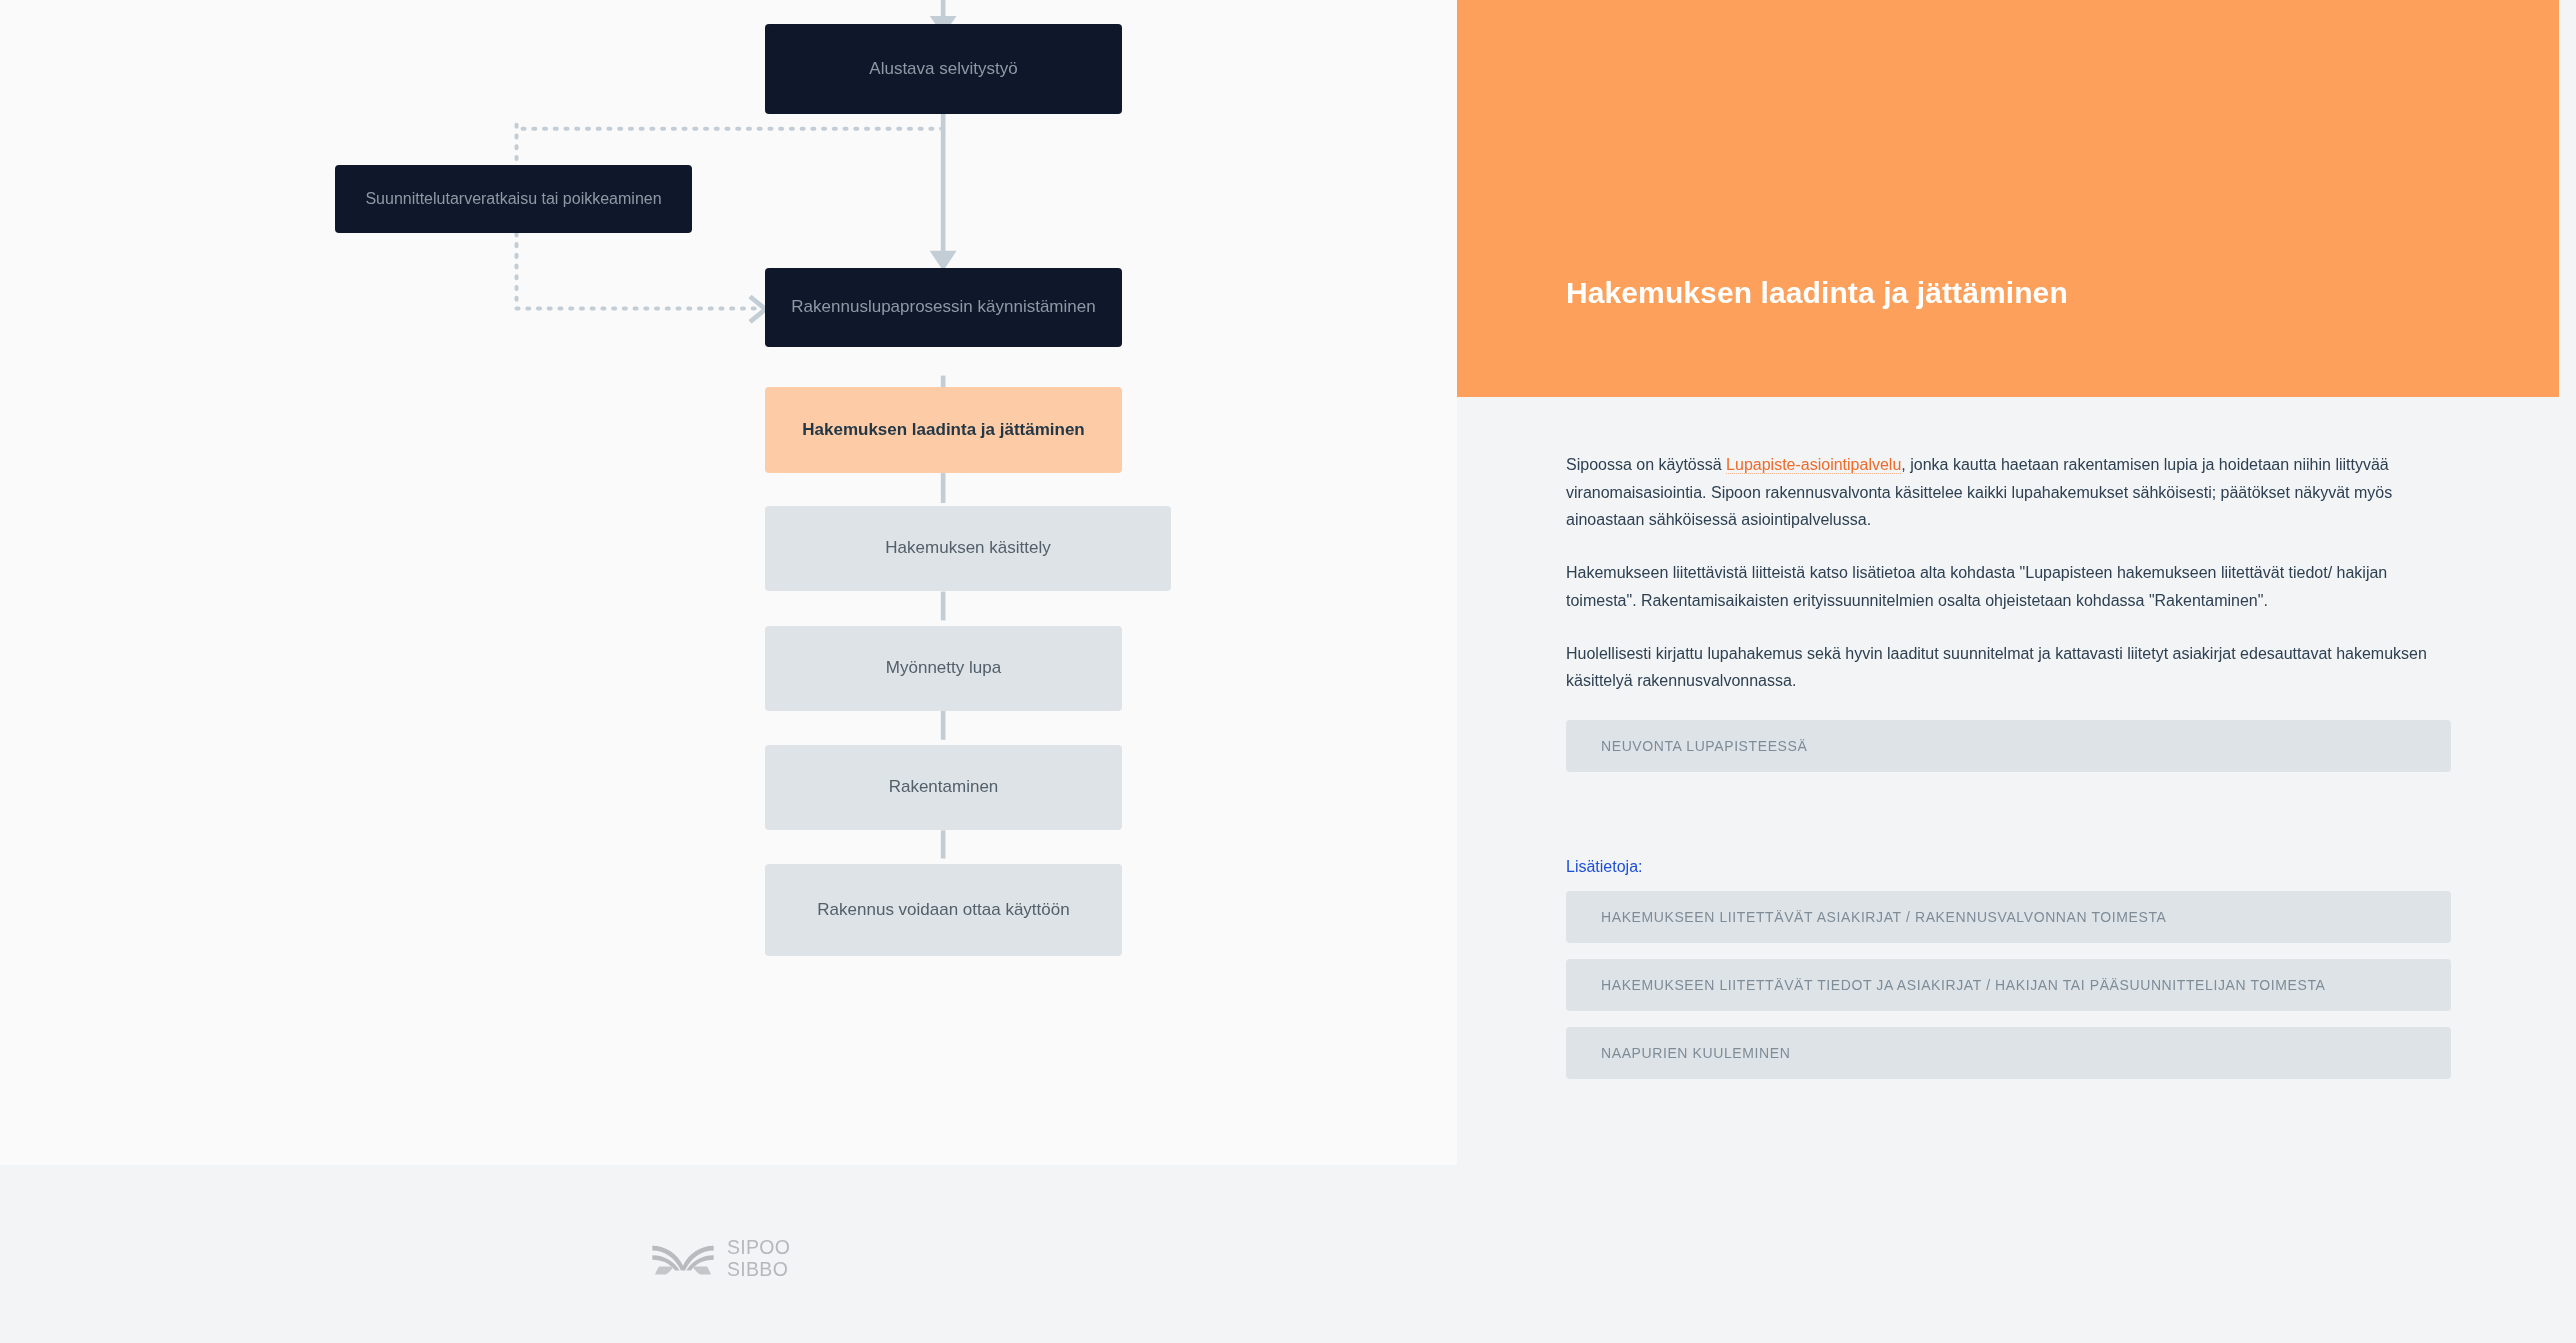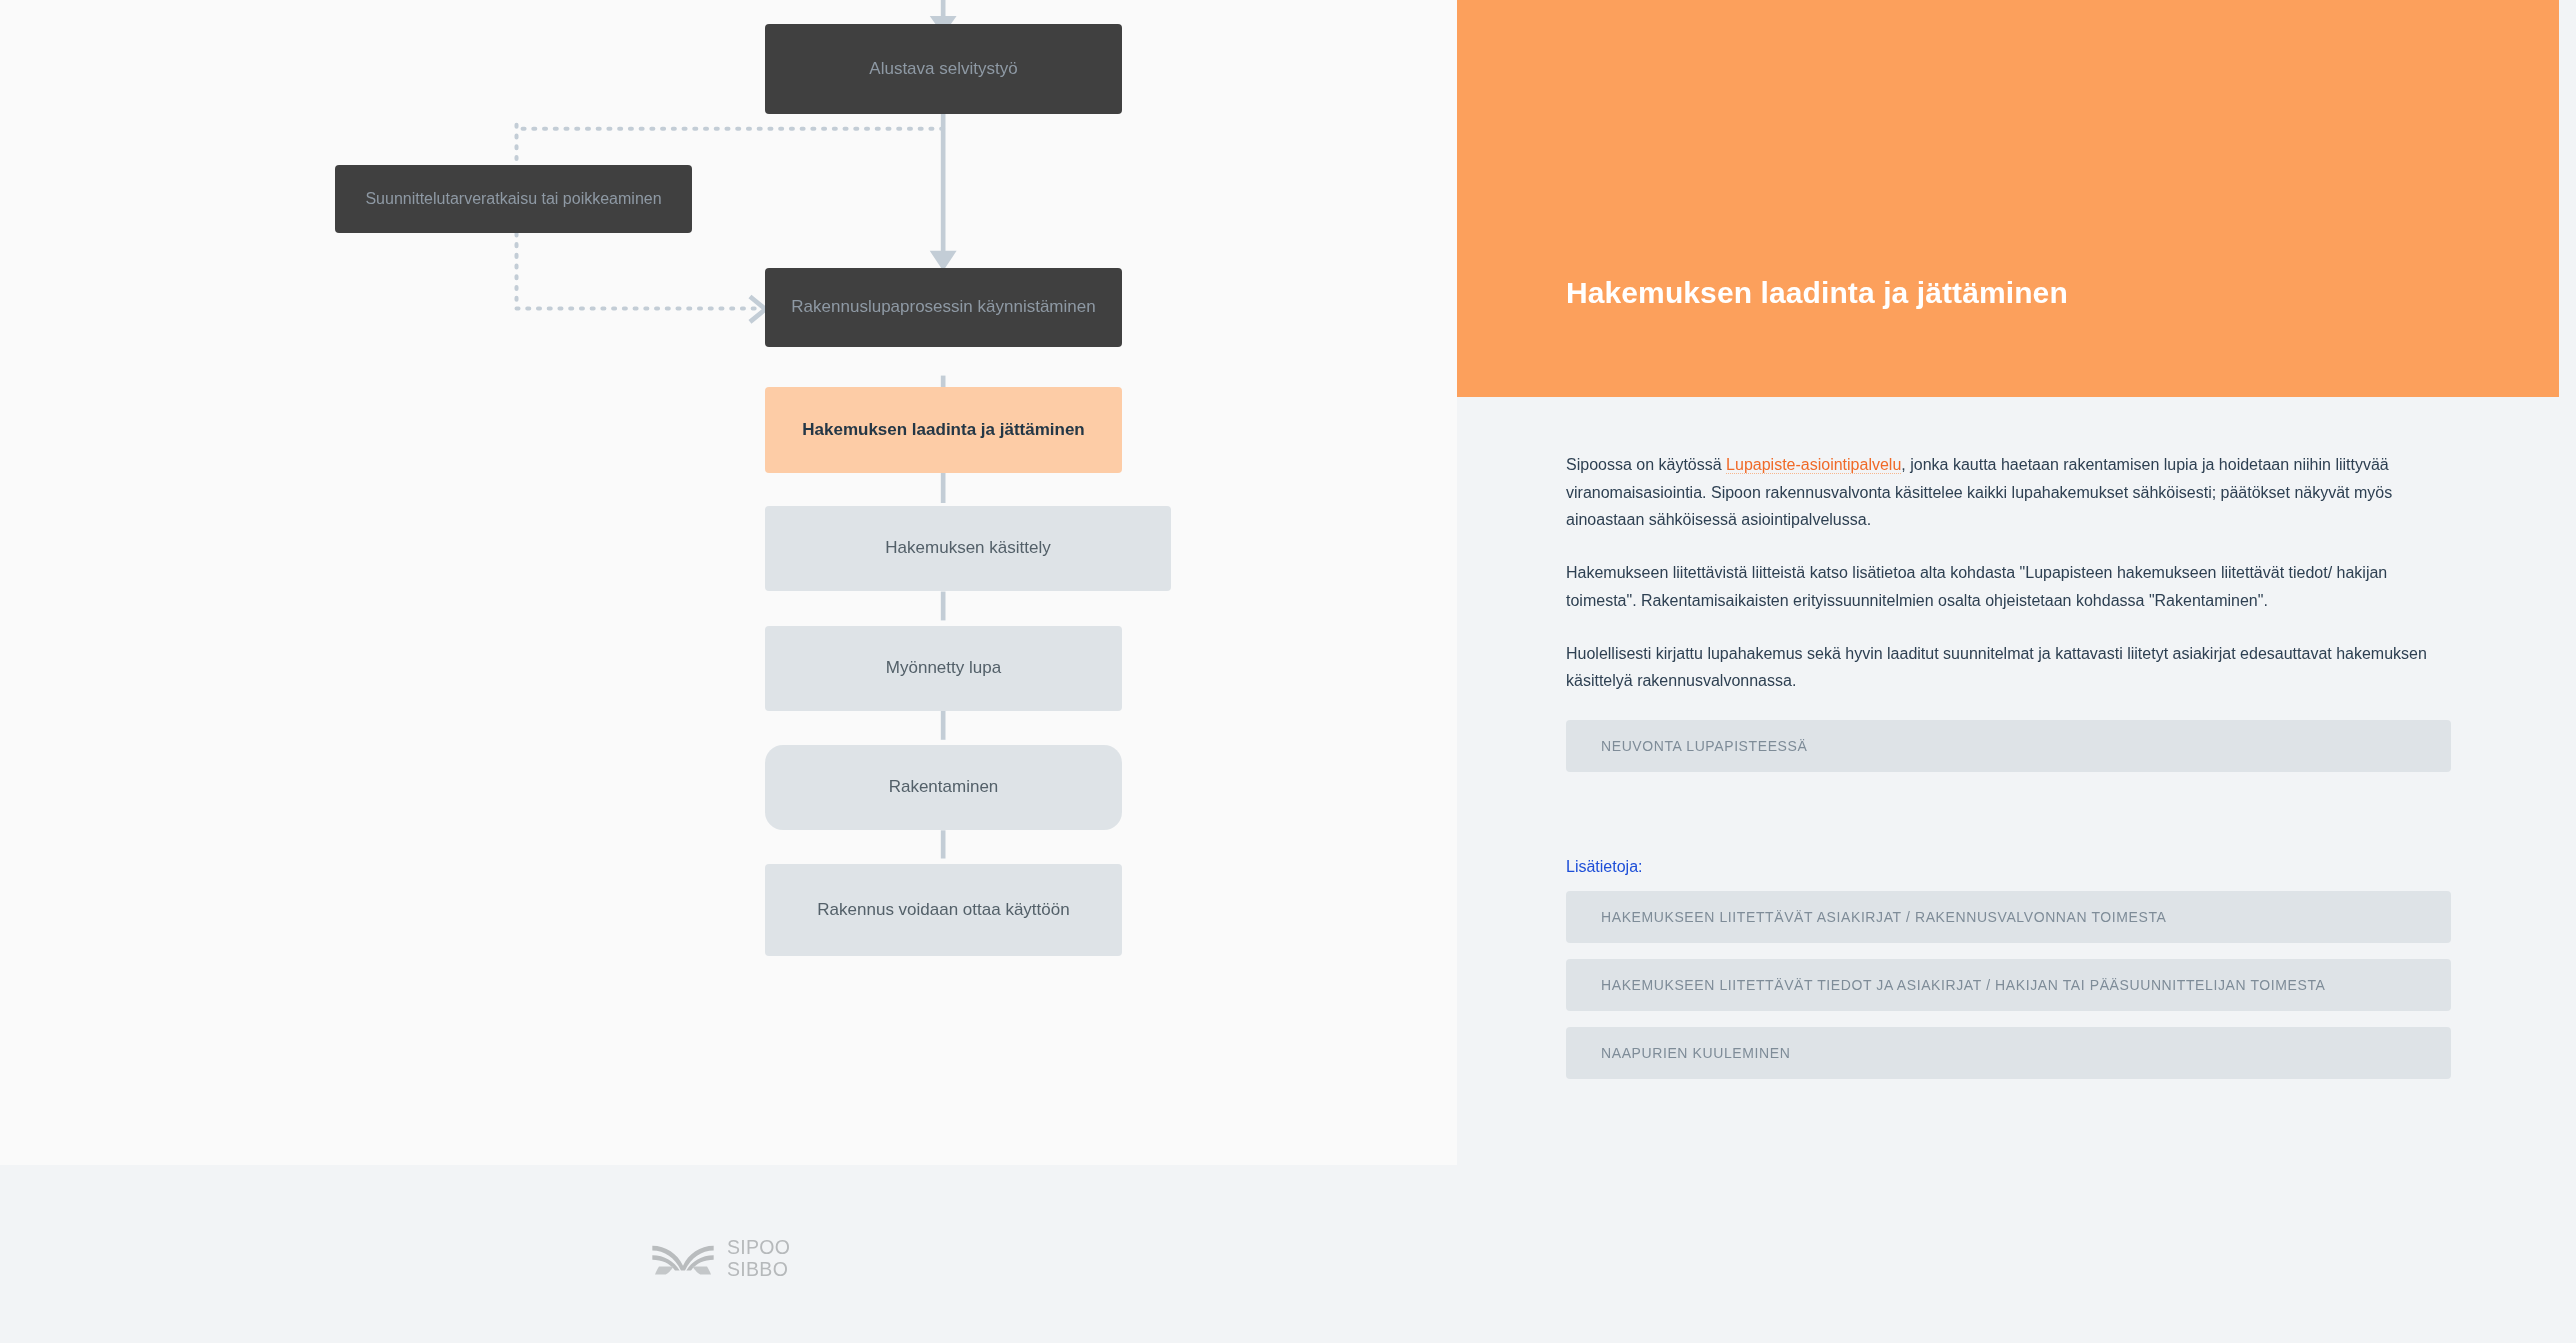--- a/index.html
+++ b/index.html
@@ -35,21 +35,21 @@
 
   .node {
     position: absolute;
     border-radius: 4px;
     display: flex; align-items: center; justify-content: center;
     text-align: center;
     font-size: 17px;
     line-height: 1.3;
     padding: 0 17.4px;
   }
-  .node.peach { background: #404040; color: #8E99A4; font-weight: 400; }
+  .node.peach { background: #0f172a; color: #8E99A4; font-weight: 400; }
   .node.highlight { background: #FDCCA6; color: #243746; font-weight: 700; }
   .node.grey { background: #DEE3E7; color: #536069; font-weight: 400; }
 
   
   #logo-wrap {
     position: absolute; left: 651px; top: 1236px;
     display: flex; align-items: center; gap: 12px;
   }
   #logo-mark { width: 64px; height: 39px; }
   #logo-text {
@@ -164,21 +164,21 @@
       </div>
 
       <div class="node grey" style="left:765px; top:506px; width:406px; height:85px;">
         <span>Hakemuksen käsittely</span>
       </div>
 
       <div class="node grey" style="left:765px; top:626px; width:357px; height:85px;">
         <span>Myönnetty lupa</span>
       </div>
 
-      <div class="node grey" style="left:765px; top:745px; width:357px; height:85px;border-radius:18px;">
+      <div class="node grey" style="left:765px; top:745px; width:357px; height:85px;">
         <span>Rakentaminen</span>
       </div>
 
       <div class="node grey" style="left:765px; top:864px; width:357px; height:92px;">
         <span>Rakennus voidaan ottaa käyttöön</span>
       </div>
 
     </div>
 
     <div id="footer-area"></div>

